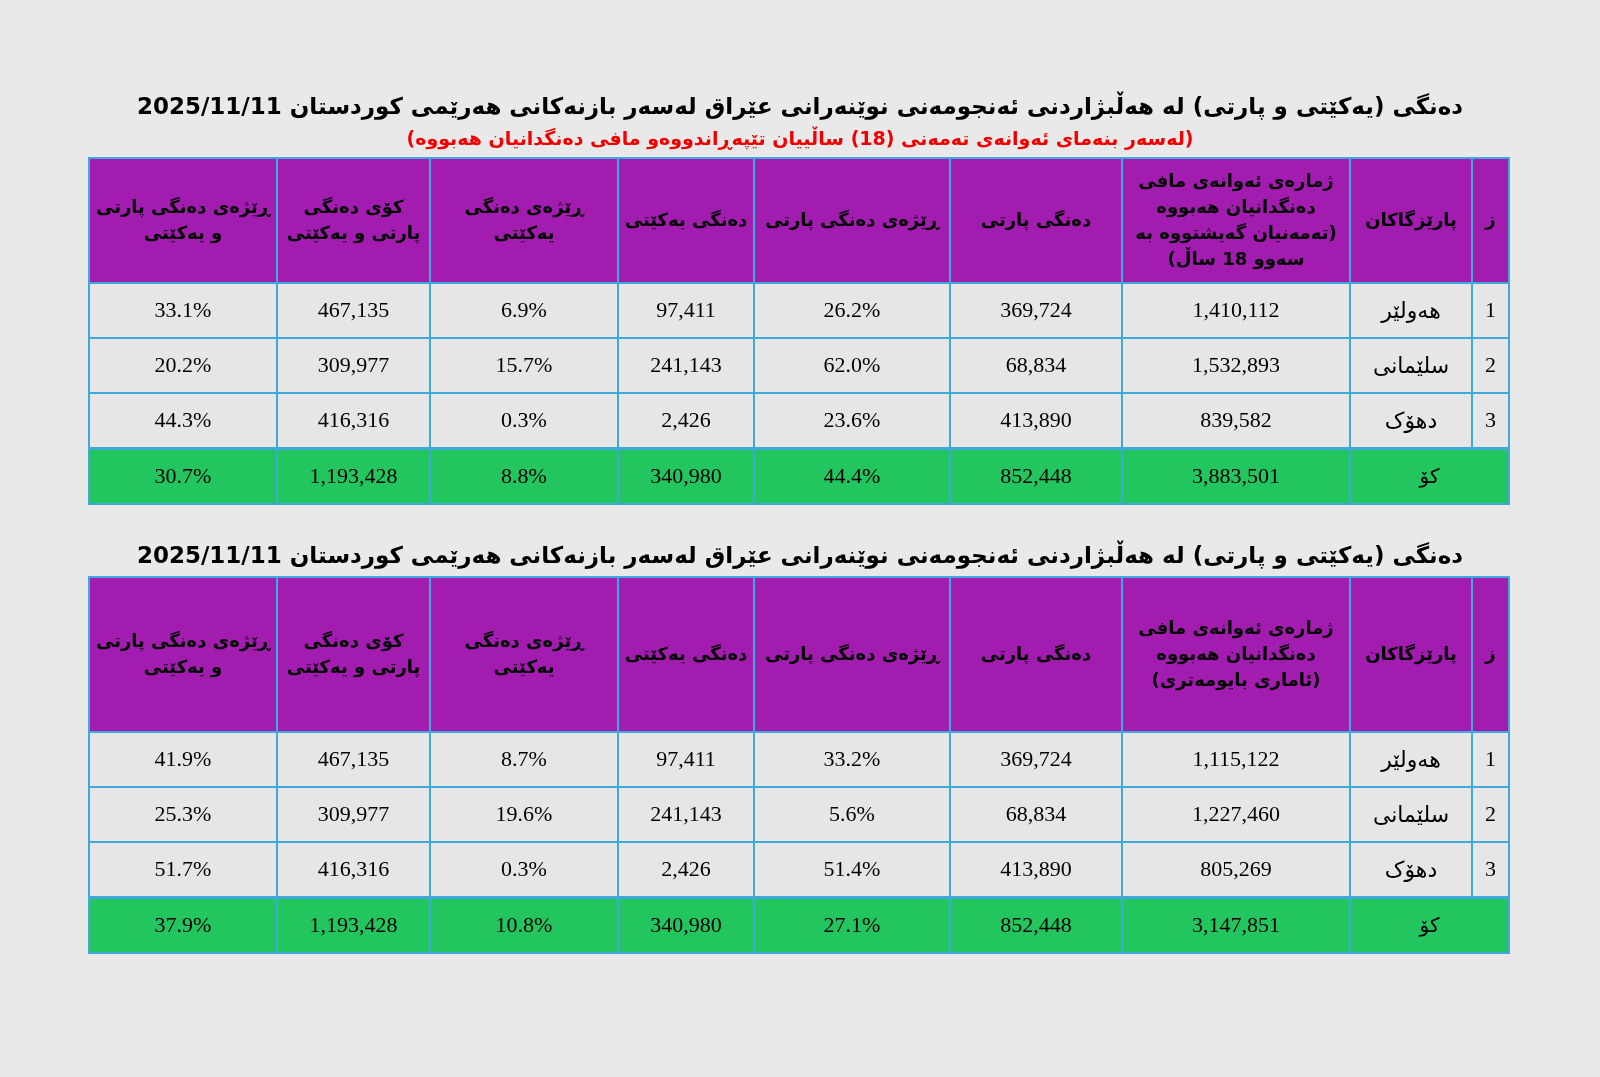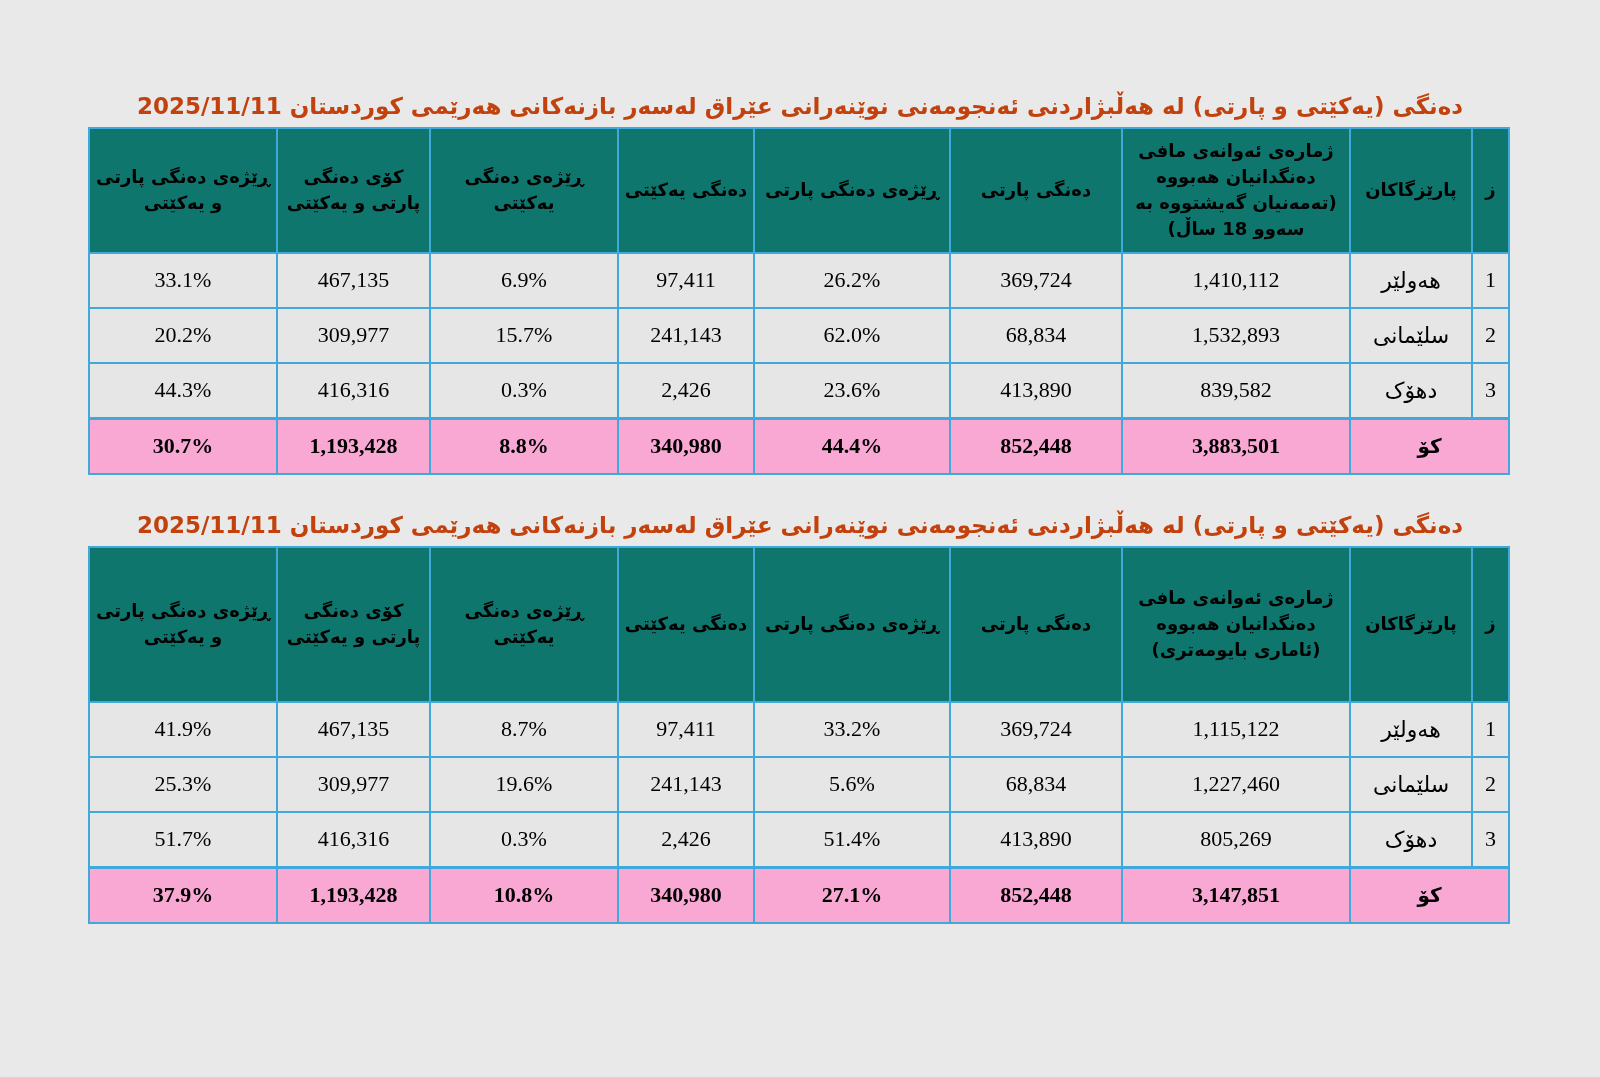--- a/index.html
+++ b/index.html
@@ -15,21 +15,21 @@
     width: 1420px;
     margin: 0 auto;
     direction: rtl;
   }
   .section-1 { padding-top: 92px; }
   .section-2 { padding-top: 36px; }
   .doc-title {
     text-align: center;
     font-weight: bold;
     font-size: 23px;
-    color: #c2410c;
+    color: #000000;
     line-height: 1.25;
     margin: 0 0 6px 0;
   }
   .doc-subtitle {
     text-align: center;
     font-weight: bold;
     font-size: 19px;
     color: #f00000;
     margin: 0 0 8px 0;
   }
@@ -40,40 +40,40 @@
     direction: rtl;
   }
   table.votes th, table.votes td {
     border: 2px solid #3fa9dc;
     text-align: center;
     vertical-align: middle;
     padding: 2px 4px;
     overflow: hidden;
   }
   table.votes th {
-    background: #0f766e;
+    background: #a21caf;
     font-weight: bold;
     font-size: 18px;
     line-height: 1.45;
     color: #000;
   }
   table.votes td {
     background: #e6e6e6;
     font-size: 22px;
     color: #000;
   }
   .t1 th { height: 119px; }
   .t2 th { height: 149px; }
   table.votes tbody td { height: 49px; }
   .num { font-family: "Liberation Serif", "DejaVu Serif", serif; }
   .kurd { font-family: "DejaVu Sans", sans-serif; font-size: 20px; margin-top: 40px; }
   tr.total-row td {
-    font-weight: bold;
+    font-weight: normal;
     border-top-width: 3px;
-    background: #f9a8d4;
+    background: #22c55e;
   }
   tr.total-row td.total-label {
     font-family: "DejaVu Sans", sans-serif;
     font-size: 20px;
     margin-top: 12px;
   }
   
   col.c-z  { width: 37px; }
   col.c-gov{ width: 122px; }
   col.c-num-voters { width: 228px; }
@@ -84,20 +84,21 @@
   col.c-sum-v { width: 153px; }
   col.c-sum-p { width: 188px; }
 </style>
 </head>
 <body>
 
 <div class="page">
 
   <div class="section-1">
     <p class="doc-title">دەنگی (یەکێتی و پارتی) لە هەڵبژاردنی ئەنجومەنی نوێنەرانی عێراق لەسەر بازنەکانی هەرێمی کوردستان 2025/11/11</p>
+    <p class="doc-subtitle">(لەسەر بنەمای ئەوانەی تەمەنی (18) ساڵییان تێپەڕاندووەو مافی دەنگدانیان هەبووە)</p>
     <table class="votes t1">
       <colgroup>
         <col class="c-z">
           <col class="c-gov">
           <col class="c-num-voters">
         <col class="c-party-v">
           <col class="c-party-p">
           <col class="c-puk-v">
         <col class="c-puk-p">
           <col class="c-sum-v">

